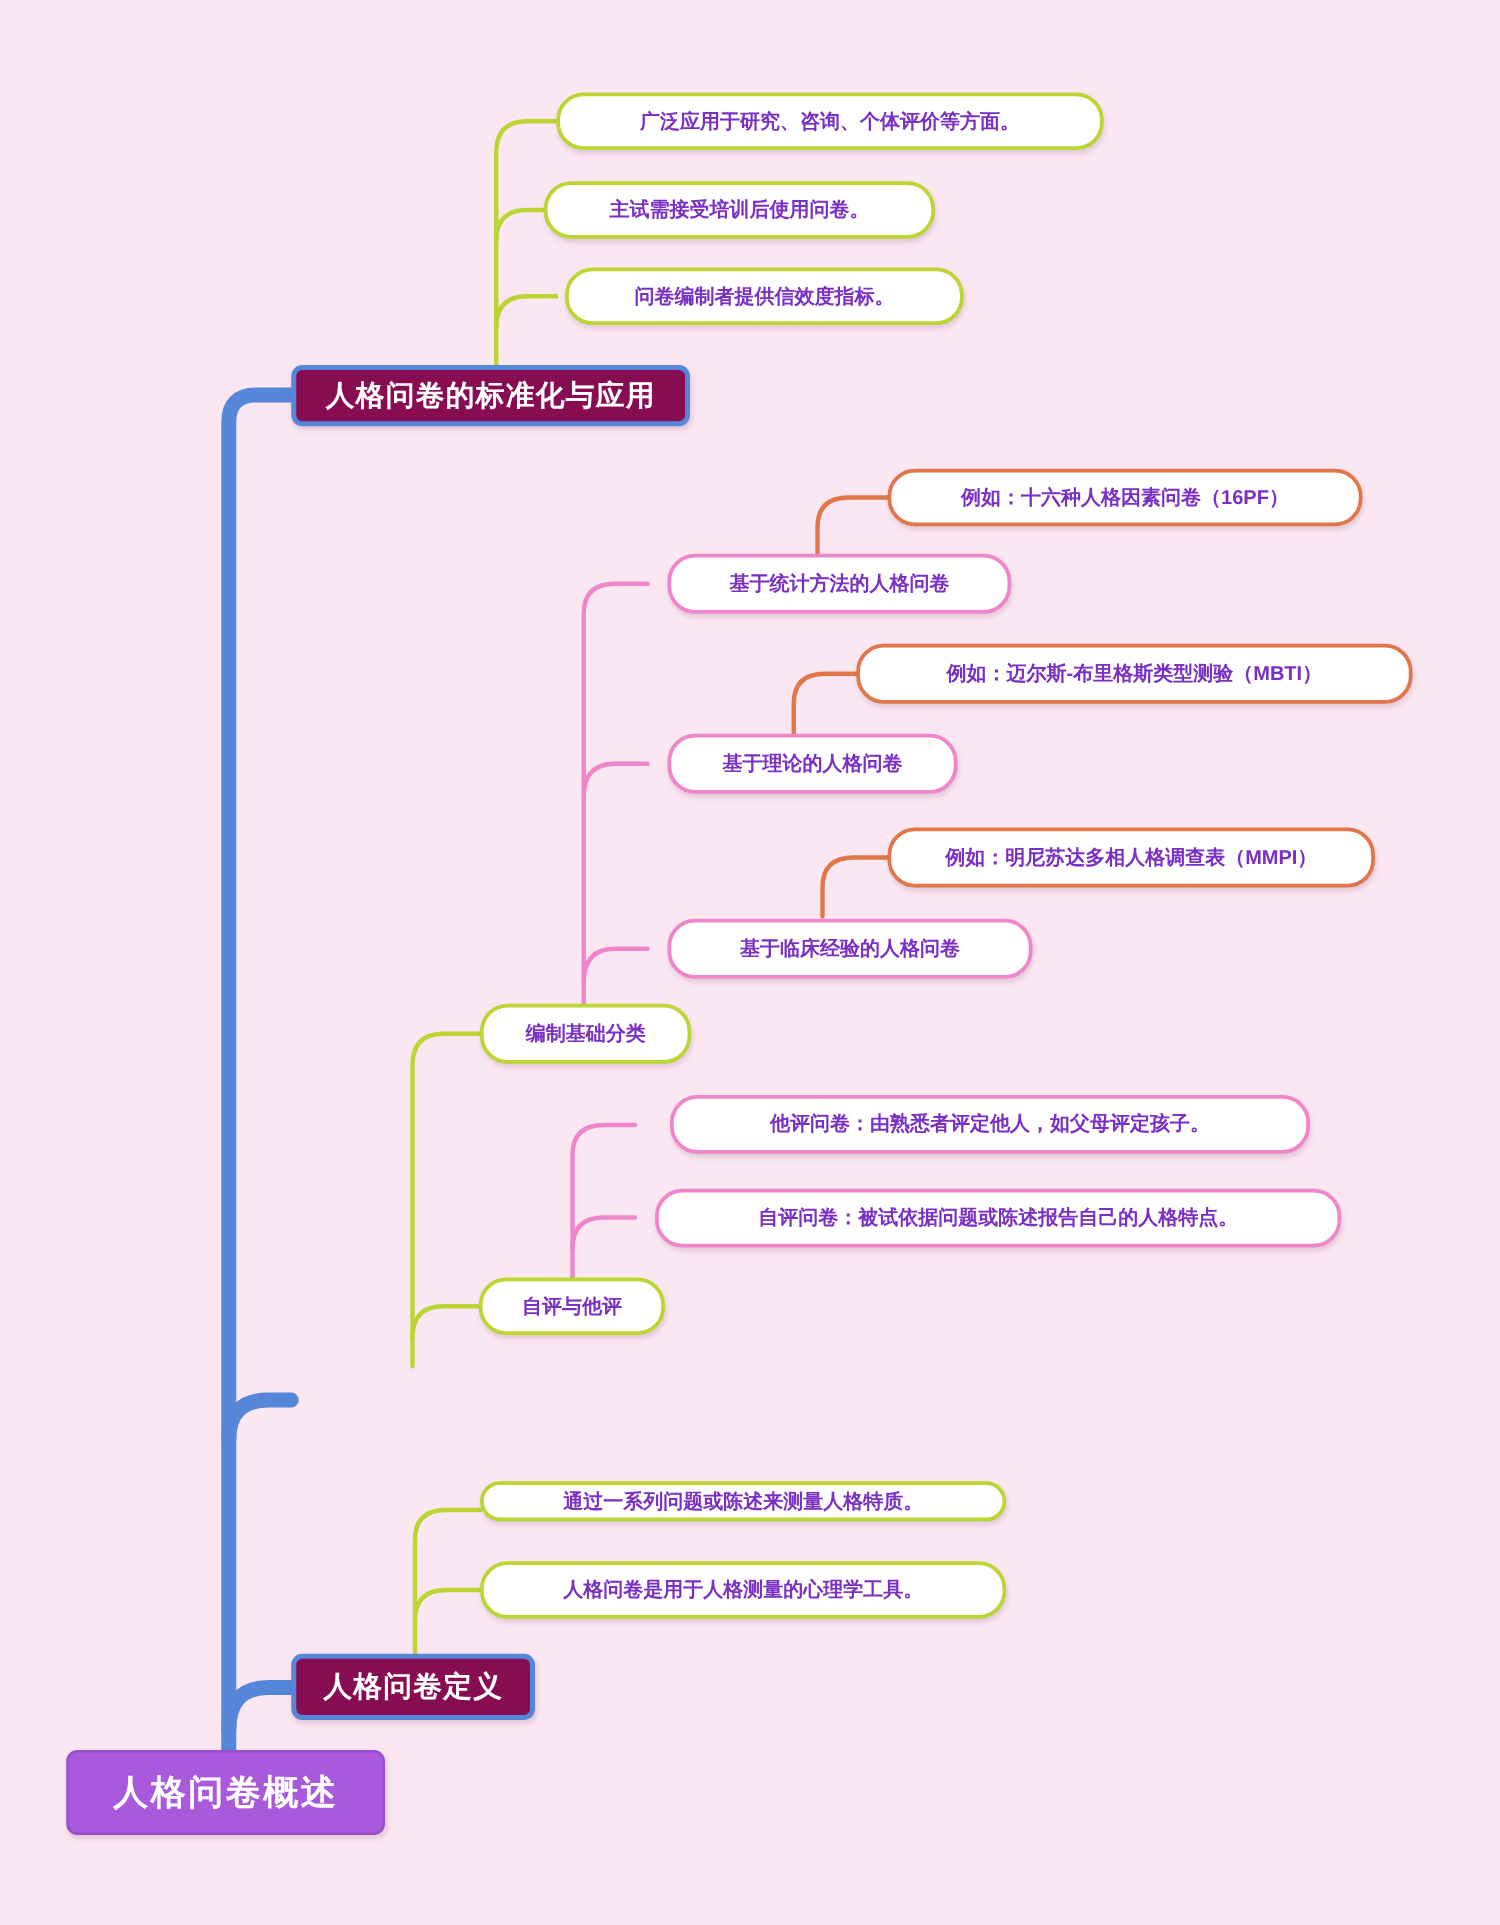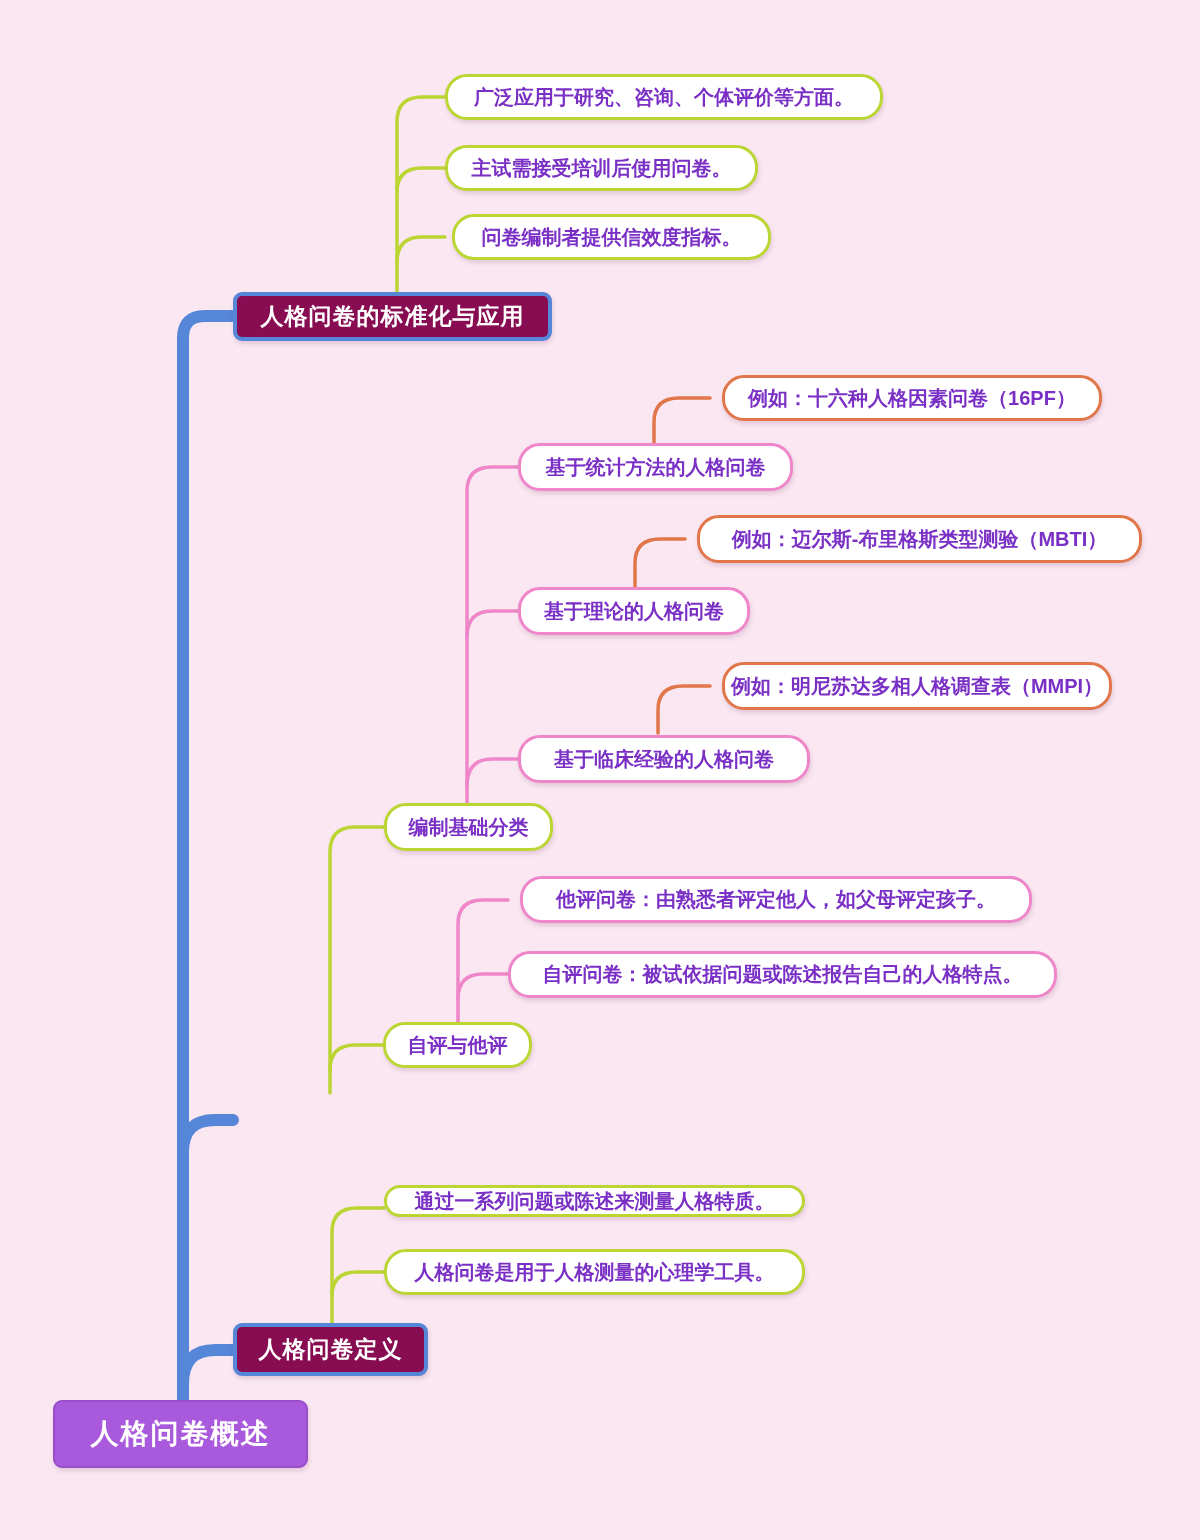--- a/index.html
+++ b/index.html
@@ -42,26 +42,26 @@
   }
   .node.root{
     background:#A959DB;
     border:2px solid #984DC9;
     color:#ffffff;
     font-size:28px;
     letter-spacing:2px;
   }
   .node.leaf{
     color:#7A2FC5;
-    font-size:20px;
+    font-size:16px;
     border-radius:22px;
   }
   .node.green-border{ border:3px solid #BBD532; }
-  .node.pink-border{  border:3px solid #EE86C9; }
-  .node.orange-border{border:3px solid #E0764A;margin-left:12px; }
+  .node.pink-border{  border:3px solid #EE86C9;margin-left:16px; }
+  .node.orange-border{border:3px solid #E0764A; }
 </style>
 </head>
 <body>
 
 <div id="canvas">
 
   <svg id="edges" viewBox="0 0 1200 1540">
 
     <g stroke="#5586D8" stroke-width="12" fill="none" stroke-linecap="round">
       <path d="M183 1402 L183 338 Q183 316 205 316 L233 316"></path>
@@ -97,21 +97,21 @@
     </g>
 
     <g stroke="#E0764A" stroke-width="3.5" fill="none" stroke-linecap="round">
       <path d="M654 443 L654 422 Q654 398 679 398 L710 398"></path>
       <path d="M635 587 L635 563 Q635 539 660 539 L685 539"></path>
       <path d="M658 733 L658 710 Q658 686 683 686 L710 686"></path>
     </g>
   </svg>
 
   <div class="node leaf green-border" style="left:445px;top:74px;width:438px;height:46px">广泛应用于研究、咨询、个体评价等方面。</div>
-  <div class="node leaf green-border" style="left:445px;top:145px;width:313px;height:46px">主试需接受培训后使用问卷。</div>
+  <div class="node leaf green-border" style="left:435px;top:145px;width:313px;height:46px">主试需接受培训后使用问卷。</div>
   <div class="node leaf green-border" style="left:452px;top:214px;width:319px;height:46px">问卷编制者提供信效度指标。</div>
   <div class="node branch" style="left:233px;top:292px;width:319px;height:49px">人格问卷的标准化与应用</div>
 
   <div class="node orange-border leaf" style="left:710px;top:375px;width:380px;height:46px">例如：十六种人格因素问卷（16PF）</div>
   <div class="node pink-border leaf" style="left:518px;top:443px;width:275px;height:48px">基于统计方法的人格问卷</div>
 
   <div class="node orange-border leaf" style="left:685px;top:515px;width:445px;height:48px">例如：迈尔斯-布里格斯类型测验（MBTI）</div>
   <div class="node pink-border leaf" style="left:518px;top:587px;width:232px;height:48px">基于理论的人格问卷</div>
 
   <div class="node pink-border leaf" style="left:518px;top:735px;width:292px;height:48px">基于临床经验的人格问卷</div>

